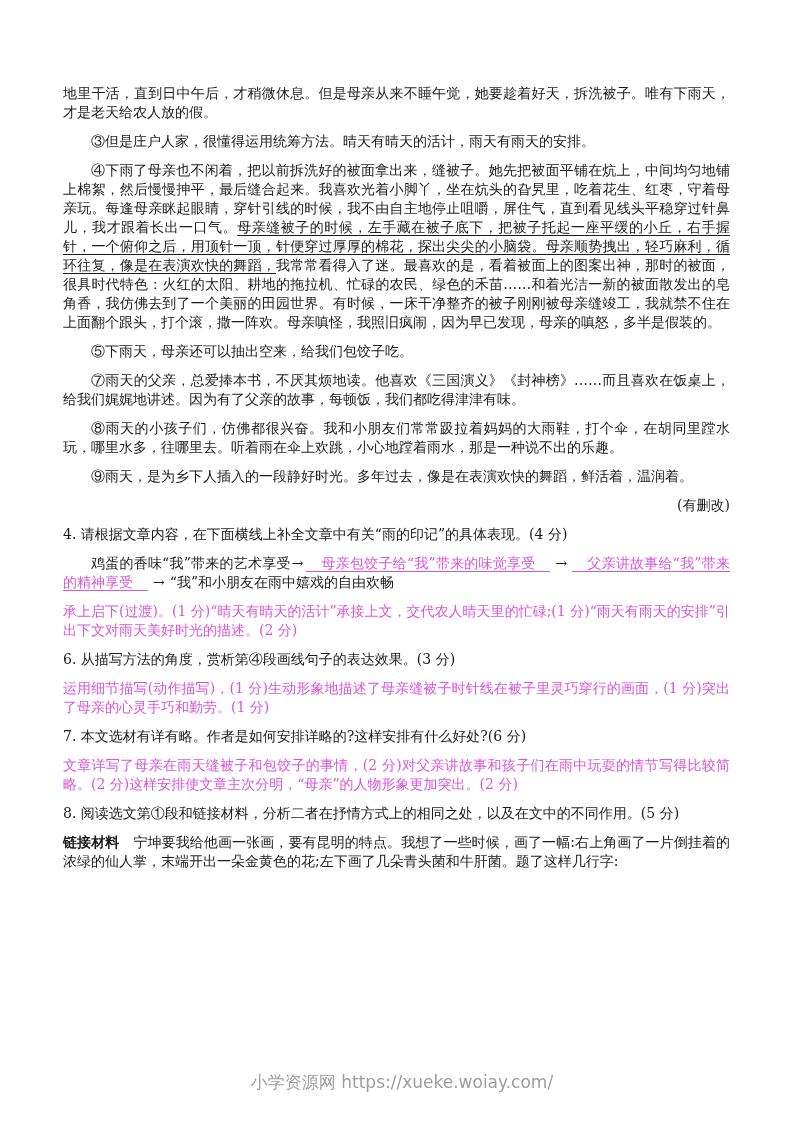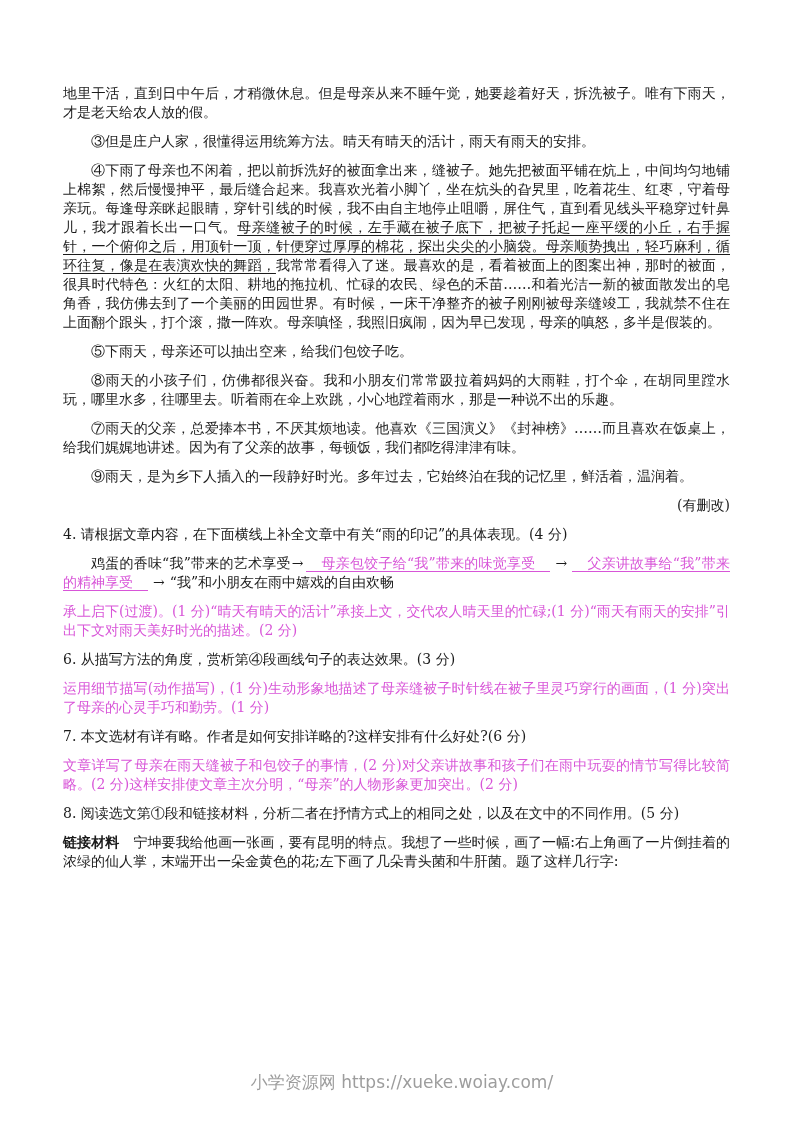--- a/index.html
+++ b/index.html
@@ -50,25 +50,25 @@
 
     <p class="noindent">地里干活，直到日中午后，才稍微休息。但是母亲从来不睡午觉，她要趁着好天，拆洗被子。唯有下雨天，才是老天给农人放的假。</p>
 
     <p>③但是庄户人家，很懂得运用统筹方法。晴天有晴天的活计，雨天有雨天的安排。</p>
 
     <p><span>④下雨了母亲也不闲着，把以前拆洗好的被面拿出来，缝被子。她先把被面平铺在炕上，中间均匀地铺上棉絮，然后慢慢抻平，最后缝合起来。我喜欢光着小脚丫，坐在炕头的旮旯里，吃着花生、红枣，守着母亲玩。每逢母亲眯起眼睛，穿针引线的时候，我不由自主地停止咀嚼，屏住气，直到看见线头平稳穿过针鼻儿，我才跟着长出一口气。</span><span class="ul">母亲缝被子的时候，左手藏在被子底下，把被子托起一座平缓的小丘，右手握针，一个俯仰之后，用顶针一顶，针便穿过厚厚的棉花，探出尖尖的小脑袋。母亲顺势拽出，轻巧麻利，循环往复，像是在表演欢快的舞蹈，</span><span>我常常看得入了迷。最喜欢的是，看着被面上的图案出神，那时的被面，很具时代特色：火红的太阳、耕地的拖拉机、忙碌的农民、绿色的禾苗……和着光洁一新的被面散发出的皂角香，我仿佛去到了一个美丽的田园世界。有时候，一床干净整齐的被子刚刚被母亲缝竣工，我就禁不住在上面翻个跟头，打个滚，撒一阵欢。母亲嗔怪，我照旧疯闹，因为早已发现，母亲的嗔怒，多半是假装的。</span></p>
 
     <p>⑤下雨天，母亲还可以抽出空来，给我们包饺子吃。</p>
 
 
+    <p>⑦雨天的父亲，总爱捧本书，不厌其烦地读。他喜欢《三国演义》《封神榜》……而且喜欢在饭桌上，给我们娓娓地讲述。因为有了父亲的故事，每顿饭，我们都吃得津津有味。</p>
+
     <p>⑧雨天的小孩子们，仿佛都很兴奋。我和小朋友们常常趿拉着妈妈的大雨鞋，打个伞，在胡同里蹚水玩，哪里水多，往哪里去。听着雨在伞上欢跳，小心地蹚着雨水，那是一种说不出的乐趣。</p>
 
-    <p>⑦雨天的父亲，总爱捧本书，不厌其烦地读。他喜欢《三国演义》《封神榜》……而且喜欢在饭桌上，给我们娓娓地讲述。因为有了父亲的故事，每顿饭，我们都吃得津津有味。</p>
-
-    <p>⑨雨天，是为乡下人插入的一段静好时光。多年过去，它始终泊在我的记忆里，鲜活着，温润着。</p>
+    <p>⑨雨天，是为乡下人插入的一段静好时光。多年过去，像是在表演欢快的舞蹈，鲜活着，温润着。</p>
 
     <p class="note">(有删改)</p>
 
     <p class="noindent">4. 请根据文章内容，在下面横线上补全文章中有关“雨的印记”的具体表现。(4 分)</p>
 
     <p><span>鸡蛋的香味“我”带来的艺术享受</span><span class="arrow first">→</span><span class="blank">母亲包饺子给“我”带来的味觉享受</span><span class="arrow">→</span><span class="blank">父亲讲故事给“我”带来的精神享受</span><span class="arrow">→</span><span>“我”和小朋友在雨中嬉戏的自由欢畅</span></p>
 
 
     <p class="noindent ans">承上启下(过渡)。(1 分)“晴天有晴天的活计”承接上文，交代农人晴天里的忙碌;(1 分)“雨天有雨天的安排”引出下文对雨天美好时光的描述。(2 分)</p>
 

